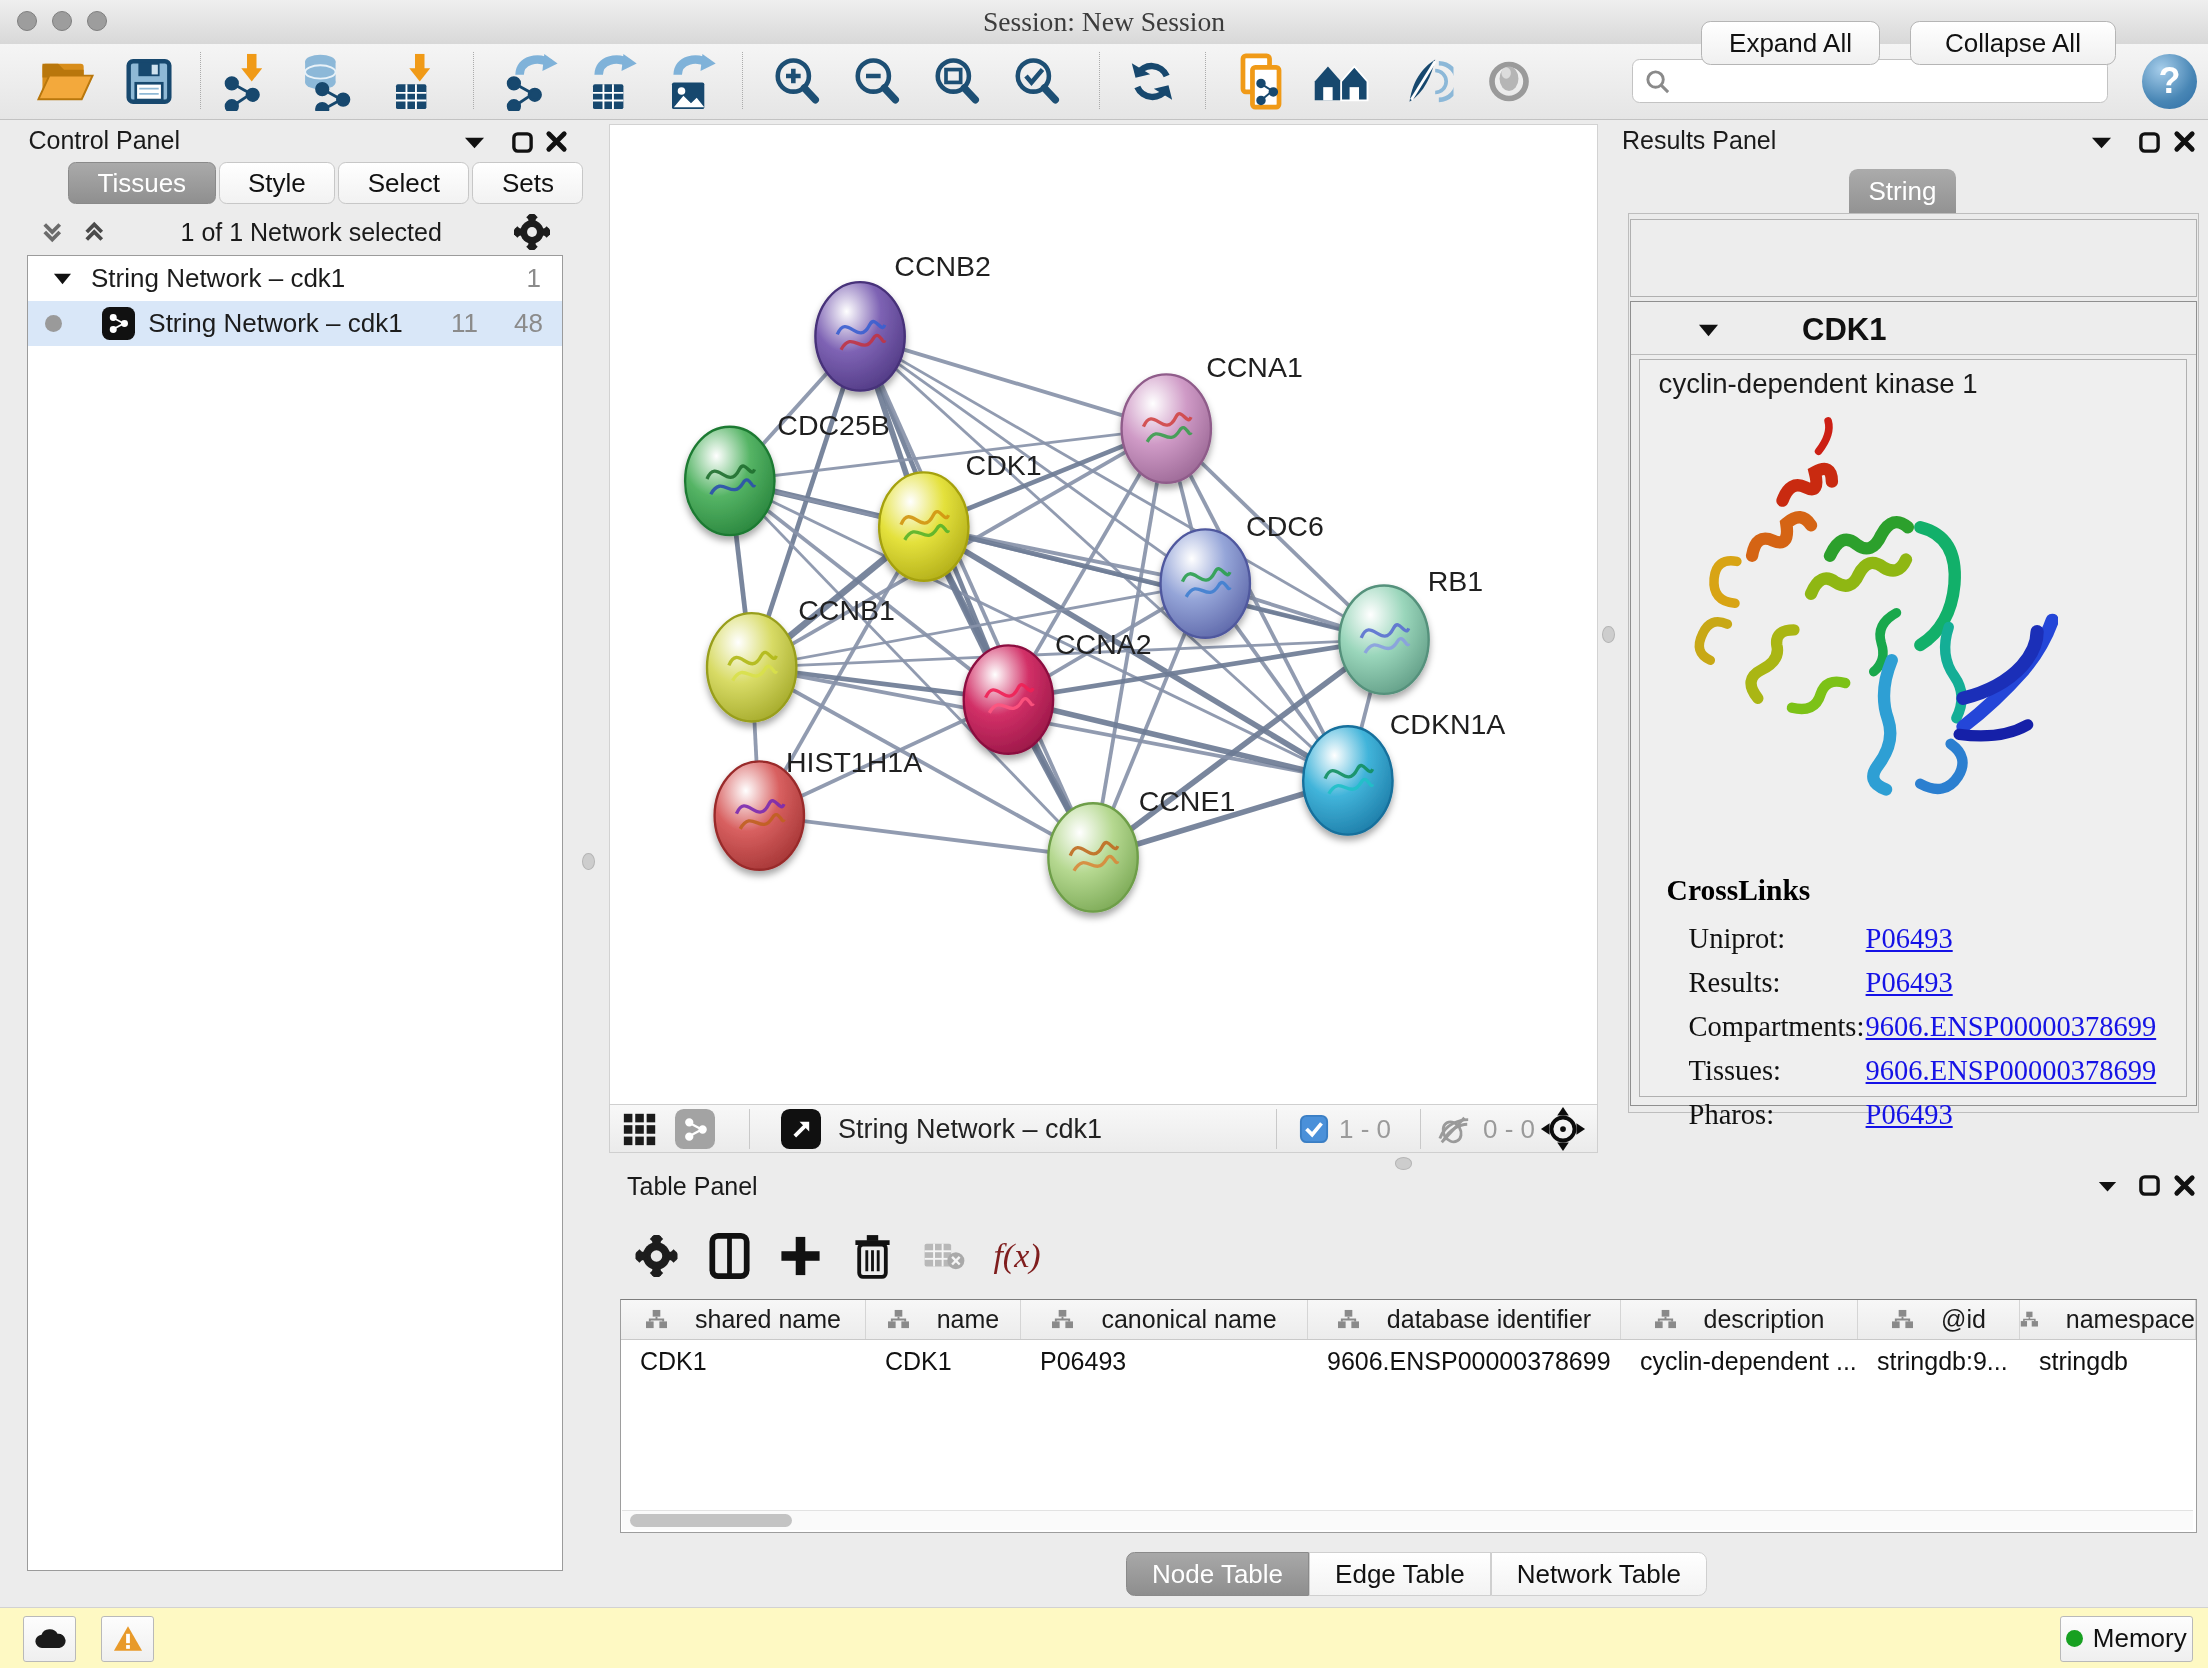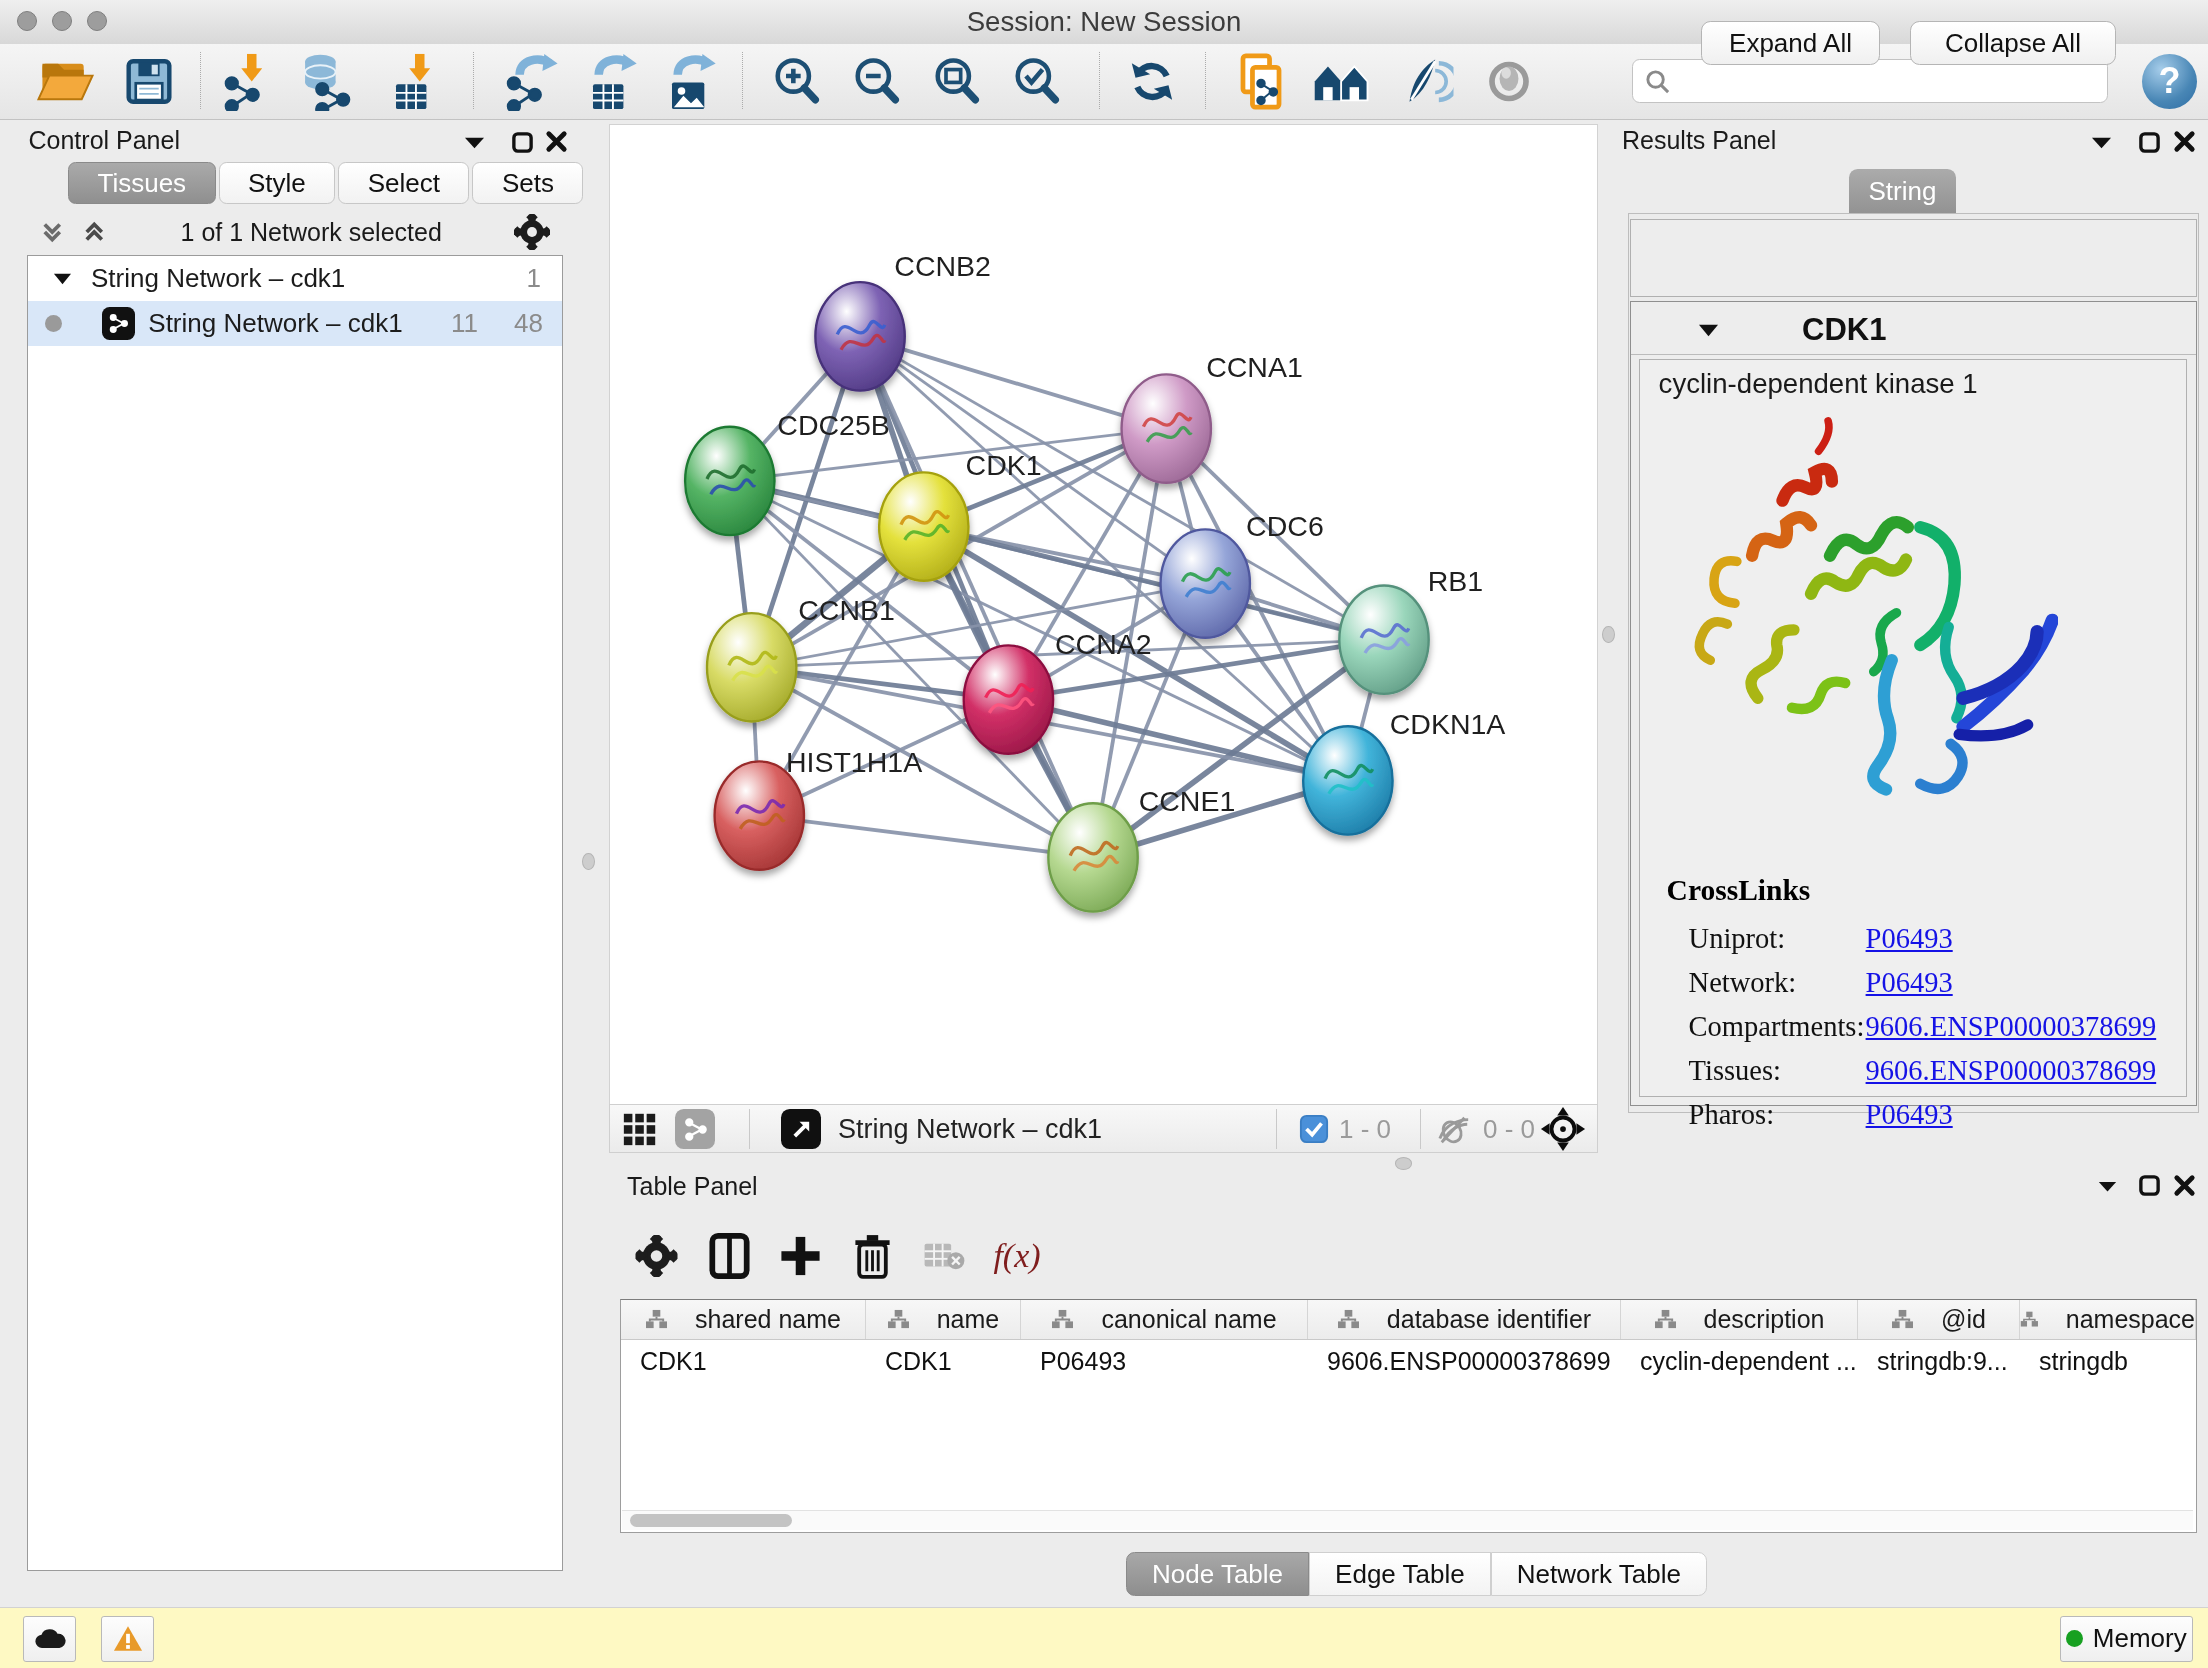--- a/index.html
+++ b/index.html
@@ -1,19 +1,19 @@
 <!DOCTYPE html>
 <html style="font-size:15px"><head>
 <meta charset="utf-8">
 <style>
   html,body{margin:0;padding:0;background:#d8d8d8;}
   #app{position:relative;width:2208px;height:1668px;background:#ececec;font-family:"Liberation Sans",sans-serif;overflow:hidden;color:#1c1c1c;}
   .abs{position:absolute;}
   
-  .titlebar{position:absolute;left:0;top:0;right:0;height:44px;background:linear-gradient(#efefef,#d8d8d8);border-bottom:1px solid #b2b2b2;}
+  .titlebar{position:absolute;left:0;top:0;right:0;height:44px;background:linear-gradient(#efefef,#d8d8d8);border-bottom:1px solid #b2b2b2;font-family:Liberation Serif, serif;}
   .traffic{position:absolute;top:11.4px;left:17px;display:flex;gap:15px;}
   .traffic span{width:20px;height:20px;border-radius:50%;background:#9d9d9d;border:1px solid #7f7f7f;box-sizing:border-box;}
   .title-text{line-height:44px;text-align:center;font-size:27.6px;color:#3c3c3c;}
   
   .toolbar{position:absolute;left:0;top:44px;right:0;height:75px;background:linear-gradient(#f5f5f5,#e5e5e5);border-bottom:1px solid #c2c2c2;}
   .tbi{position:absolute;top:5.7px;width:67px;height:63px;transform:translateX(-50%);display:flex;align-items:center;justify-content:center;cursor:default;}
   .tbsep{position:absolute;top:7.6px;height:57px;border-left:1.9px dotted #ababab;}
   .searchbox{position:absolute;left:1632px;top:15px;width:476px;height:44px;background:#fff;border:1px solid #c3c3c3;border-radius:7.6px;display:flex;align-items:center;padding:0 11.4px;box-sizing:border-box;}
   .searchbox input{border:none;outline:none;font-size:25px;flex:1;margin-left:9.5px;font-family:"Liberation Sans",sans-serif;background:transparent;}
   .helpbtn{position:absolute;left:2142px;top:9.5px;width:55px;height:55px;border-radius:50%;background:radial-gradient(circle at 35% 28%,#a6cdea,#4886b5 60%,#2e6da4);color:#fff;font-weight:bold;font-size:36px;display:flex;align-items:center;justify-content:center;}
@@ -675,21 +675,21 @@
           <path d="M296,338 q44,6 72,-10" stroke="#1520a8" stroke-width="12"></path>
         </g>
       </svg>
       <div class="cl-title">CrossLinks</div>
       <div class="cl-rows" id="crosslinks">
           <div class="cl-row">
             <span class="cl-label">Uniprot:</span>
             <a class="cl-value">P06493</a>
           </div>
           <div class="cl-row">
-            <span class="cl-label">Network:</span>
+            <span class="cl-label">Results:</span>
             <a class="cl-value">P06493</a>
           </div>
           <div class="cl-row">
             <span class="cl-label">Compartments:</span>
             <a class="cl-value">9606.ENSP00000378699</a>
           </div>
           <div class="cl-row">
             <span class="cl-label">Tissues:</span>
             <a class="cl-value">9606.ENSP00000378699</a>
           </div>

